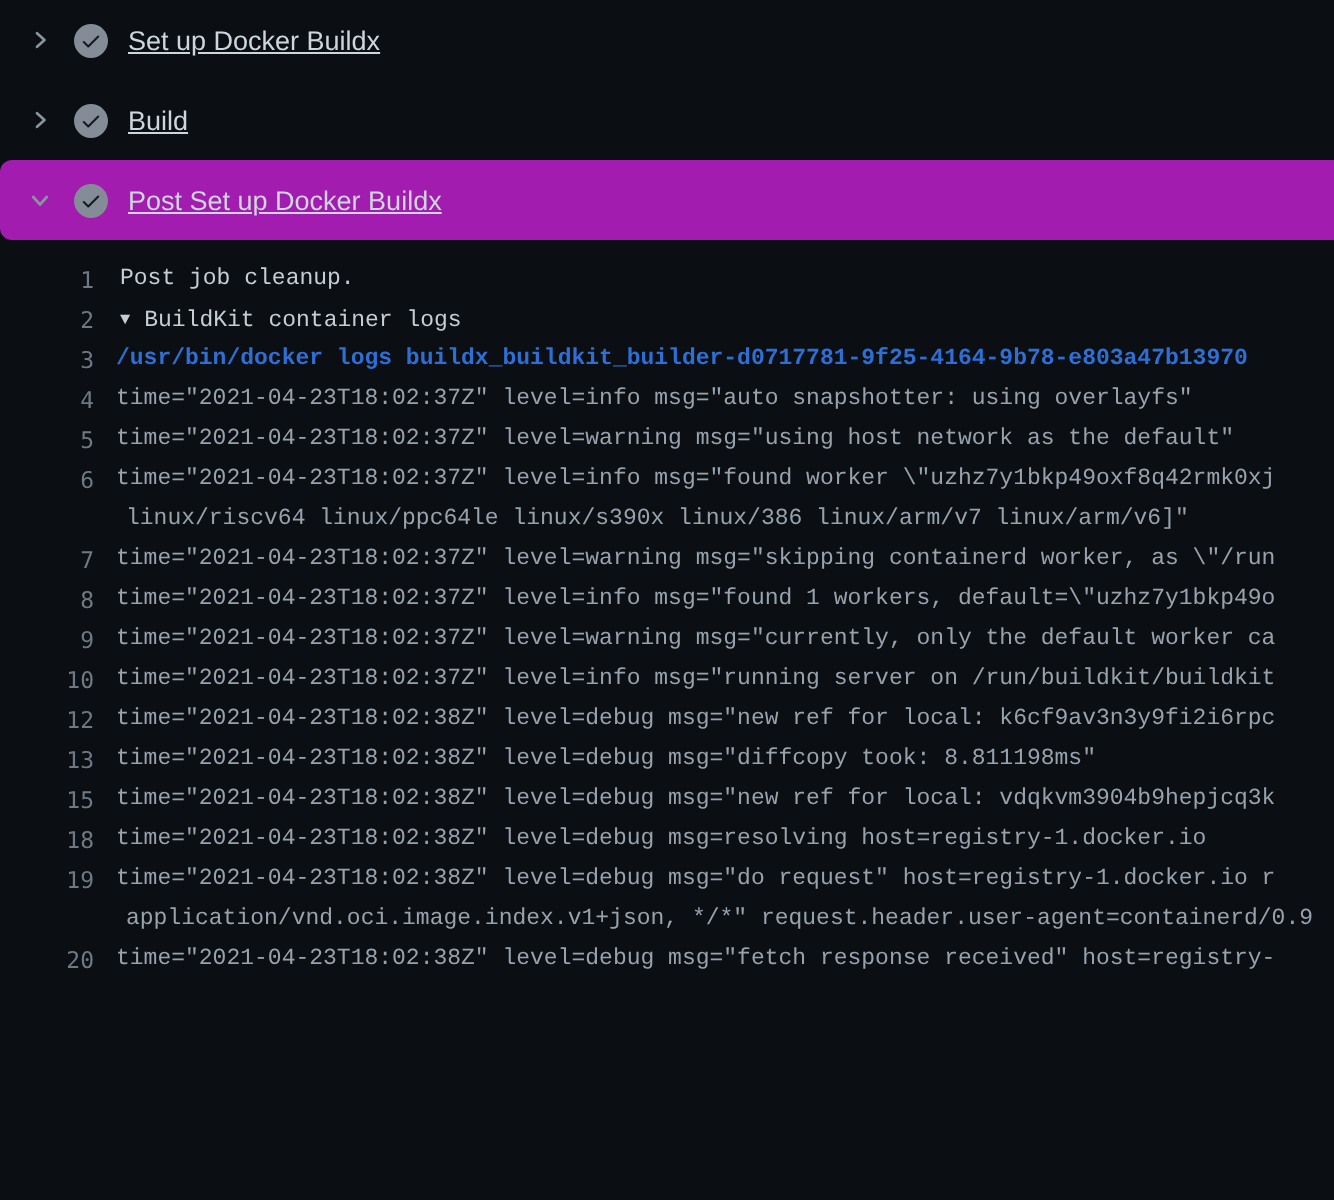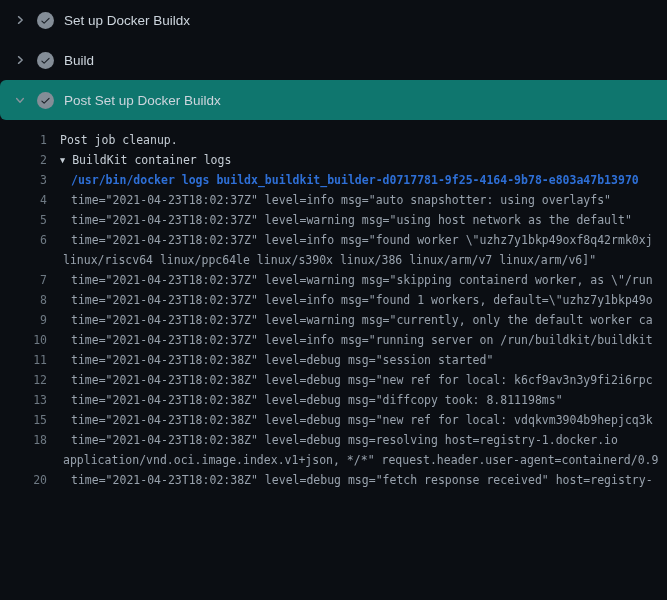--- a/index.html
+++ b/index.html
@@ -16,63 +16,63 @@
     height: 40px;
     display: flex;
     align-items: center;
     padding-left: 12px;
     font-size: 13.5px;
     color: #cdd5dd;
     cursor: pointer;
     box-sizing: border-box;
   }
   .step-header.expanded {
-    background: #0f766e;
+    background: #a21caf;
     border-radius: 6px 0 0 6px;
   }
   .chevron {
     width: 16px; height: 16px;
     display: flex; align-items: center; justify-content: center;
     color: #8b949e;
     flex: none;
   }
   .chevron svg { display: block; }
   .chevron.down svg { transform: rotate(90deg); }
   .check-circle {
     width: 17px; height: 17px;
     border-radius: 50%;
     background: #848d97;
     margin-left: 9px;
     display: flex; align-items: center; justify-content: center;
     flex: none;
   }
-  .step-label { margin-left: 10px; white-space: nowrap; }
+  .step-label { margin-left: 10px; white-space: nowrap; text-decoration: underline; }
 
   
   .log-panel {
     padding-top: 10px;
     font-family: "DejaVu Sans Mono", monospace;
     font-size: 11.5px;
   }
   .log-line {
     display: flex;
     height: 20px;
     line-height: 20px;
     white-space: pre;
     overflow: hidden;
   }
   .line-num {
     width: 47px;
     flex: none;
     text-align: right;
     color: #6e7983;
   }
-  .log-text { display: inline-block; }
+  .log-text { display: inline-block; font-family: Liberation Mono, monospace; }
   .indent-base  .log-text { margin-left: 13px; }
-  .indent-child .log-text { margin-left: 24px; }
+  .indent-child .log-text { margin-left: 11px; }
   .indent-wrap  .log-text { margin-left: 16px; }
 
   .type-plain .log-text, .type-group .log-text { color: #c5cdd5; }
   .type-log .log-text { color: #98a2ad; }
   .type-command .log-text { color: #2e6fd6; font-weight: bold; }
 
   .group-toggle {
     font-size: 8.5px;
     margin-right: 7px;
     vertical-align: 1px;
@@ -129,20 +129,20 @@
     <div class="log-line indent-base type-group"><span class="line-num">2</span><span class="log-text"><span class="group-toggle">▼</span><span>BuildKit container logs</span></span></div>
     <div class="log-line indent-child type-command"><span class="line-num">3</span><span class="log-text"><span>/usr/bin/docker logs buildx_buildkit_builder-d0717781-9f25-4164-9b78-e803a47b13970</span></span></div>
     <div class="log-line indent-child type-log"><span class="line-num">4</span><span class="log-text"><span>time="2021-04-23T18:02:37Z" level=info msg="auto snapshotter: using overlayfs"</span></span></div>
     <div class="log-line indent-child type-log"><span class="line-num">5</span><span class="log-text"><span>time="2021-04-23T18:02:37Z" level=warning msg="using host network as the default"</span></span></div>
     <div class="log-line indent-child type-log"><span class="line-num">6</span><span class="log-text"><span>time="2021-04-23T18:02:37Z" level=info msg="found worker \"uzhz7y1bkp49oxf8q42rmk0xj</span></span></div>
     <div class="log-line indent-wrap type-log"><span class="line-num"></span><span class="log-text"><span>linux/riscv64 linux/ppc64le linux/s390x linux/386 linux/arm/v7 linux/arm/v6]"</span></span></div>
     <div class="log-line indent-child type-log"><span class="line-num">7</span><span class="log-text"><span>time="2021-04-23T18:02:37Z" level=warning msg="skipping containerd worker, as \"/run</span></span></div>
     <div class="log-line indent-child type-log"><span class="line-num">8</span><span class="log-text"><span>time="2021-04-23T18:02:37Z" level=info msg="found 1 workers, default=\"uzhz7y1bkp49o</span></span></div>
     <div class="log-line indent-child type-log"><span class="line-num">9</span><span class="log-text"><span>time="2021-04-23T18:02:37Z" level=warning msg="currently, only the default worker ca</span></span></div>
     <div class="log-line indent-child type-log"><span class="line-num">10</span><span class="log-text"><span>time="2021-04-23T18:02:37Z" level=info msg="running server on /run/buildkit/buildkit</span></span></div>
-    <div class="log-line indent-child type-log"><span class="line-num">11</span><span class="log-text"><span>time="2021-04-23T18:02:38Z" level=debug msg="session started"</span></span></div>
     <div class="log-line indent-child type-log"><span class="line-num">12</span><span class="log-text"><span>time="2021-04-23T18:02:38Z" level=debug msg="new ref for local: k6cf9av3n3y9fi2i6rpc</span></span></div>
     <div class="log-line indent-child type-log"><span class="line-num">13</span><span class="log-text"><span>time="2021-04-23T18:02:38Z" level=debug msg="diffcopy took: 8.811198ms"</span></span></div>
     <div class="log-line indent-child type-log"><span class="line-num">15</span><span class="log-text"><span>time="2021-04-23T18:02:38Z" level=debug msg="new ref for local: vdqkvm3904b9hepjcq3k</span></span></div>
     <div class="log-line indent-child type-log"><span class="line-num">18</span><span class="log-text"><span>time="2021-04-23T18:02:38Z" level=debug msg=resolving host=registry-1.docker.io</span></span></div>
+    <div class="log-line indent-child type-log"><span class="line-num">19</span><span class="log-text"><span>time="2021-04-23T18:02:38Z" level=debug msg="do request" host=registry-1.docker.io r</span></span></div>
     <div class="log-line indent-wrap type-log"><span class="line-num"></span><span class="log-text"><span>application/vnd.oci.image.index.v1+json, */*" request.header.user-agent=containerd/0.9</span></span></div>
     <div class="log-line indent-child type-log"><span class="line-num">20</span><span class="log-text"><span>time="2021-04-23T18:02:38Z" level=debug msg="fetch response received" host=registry-</span></span></div>
   </div>
 
 </body></html>

